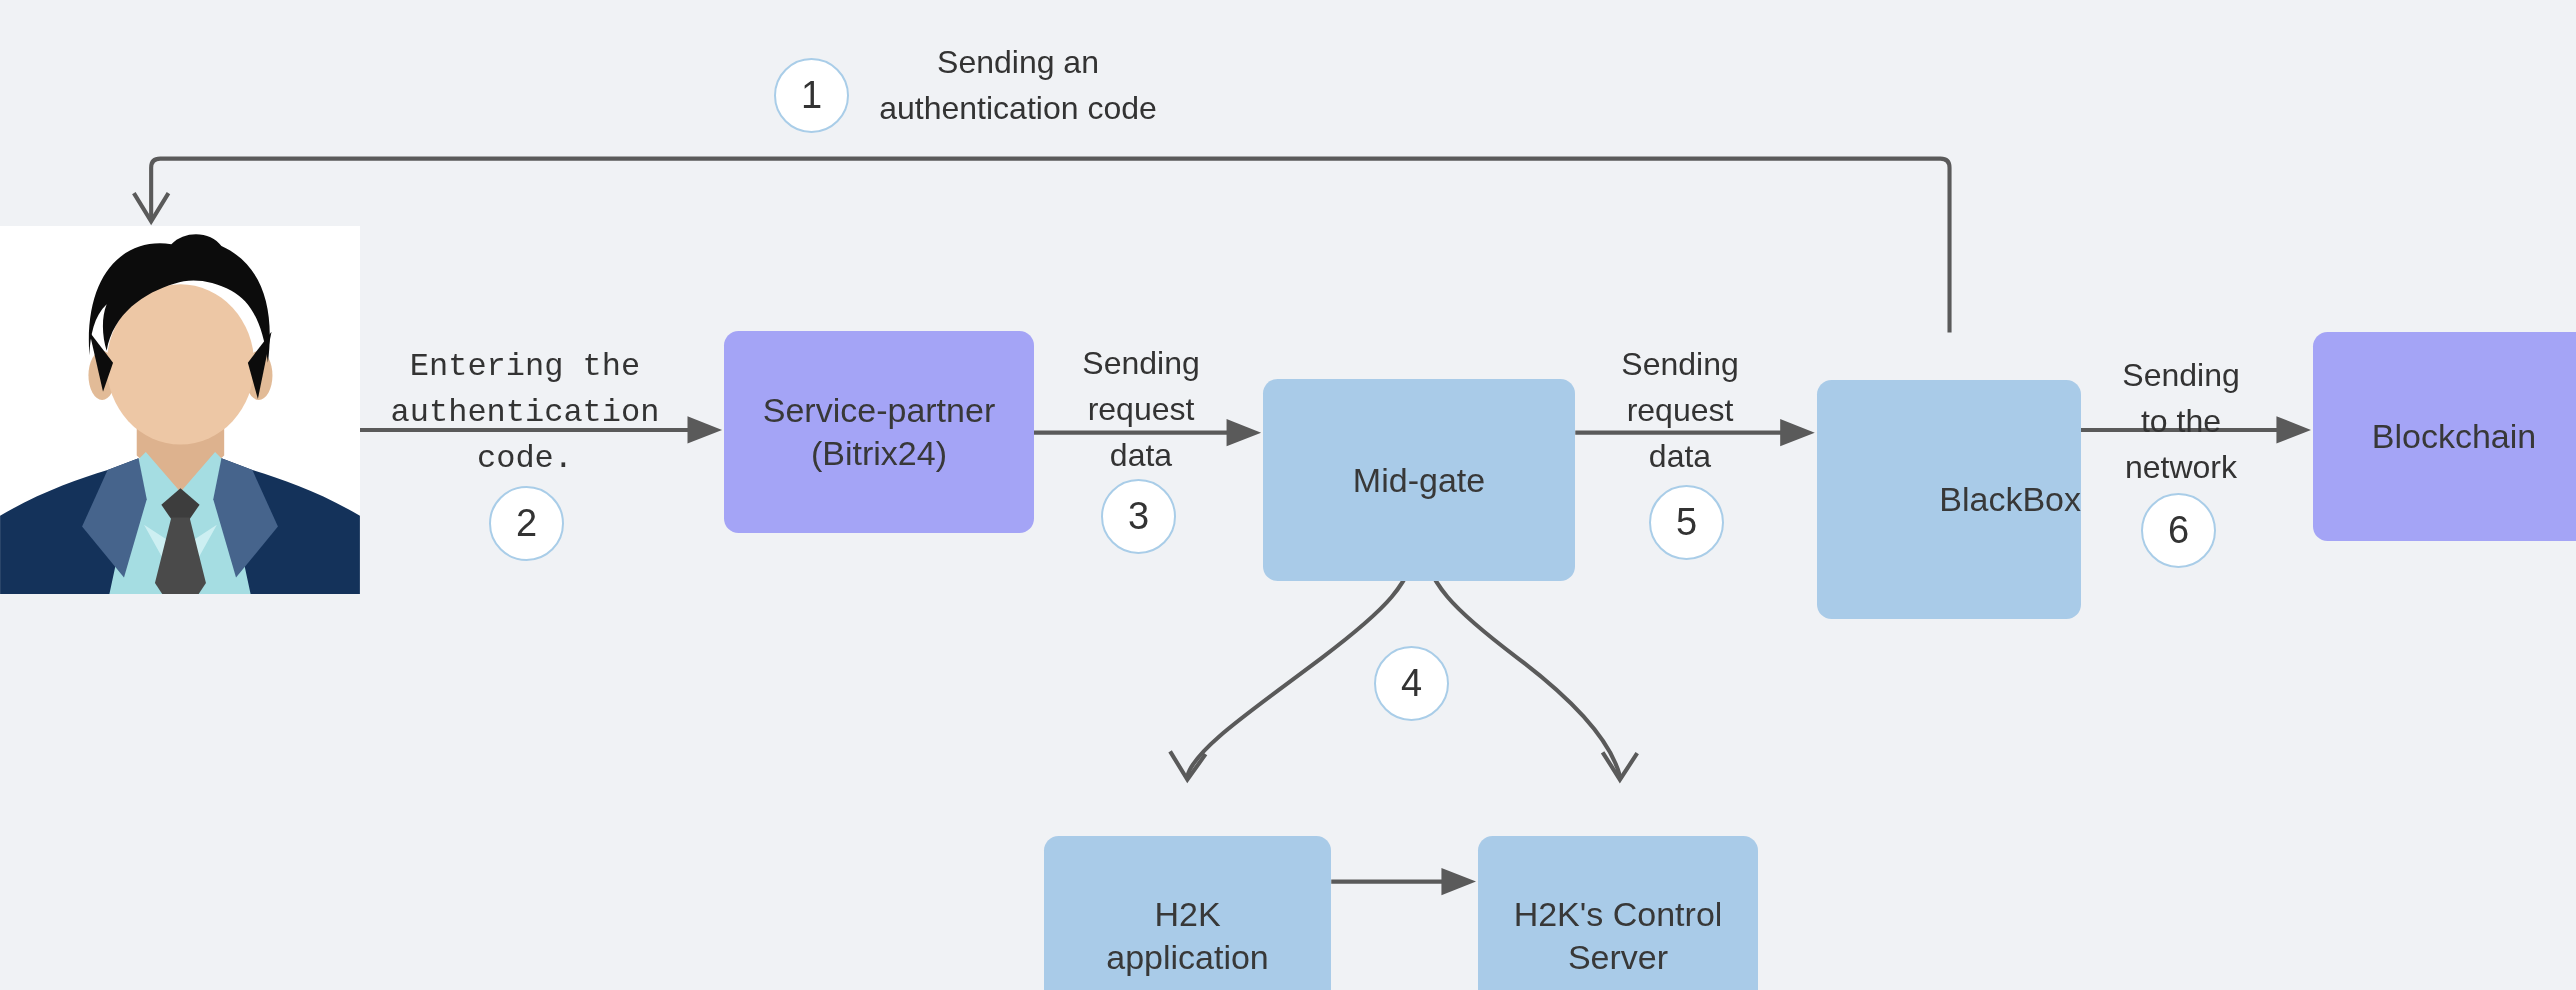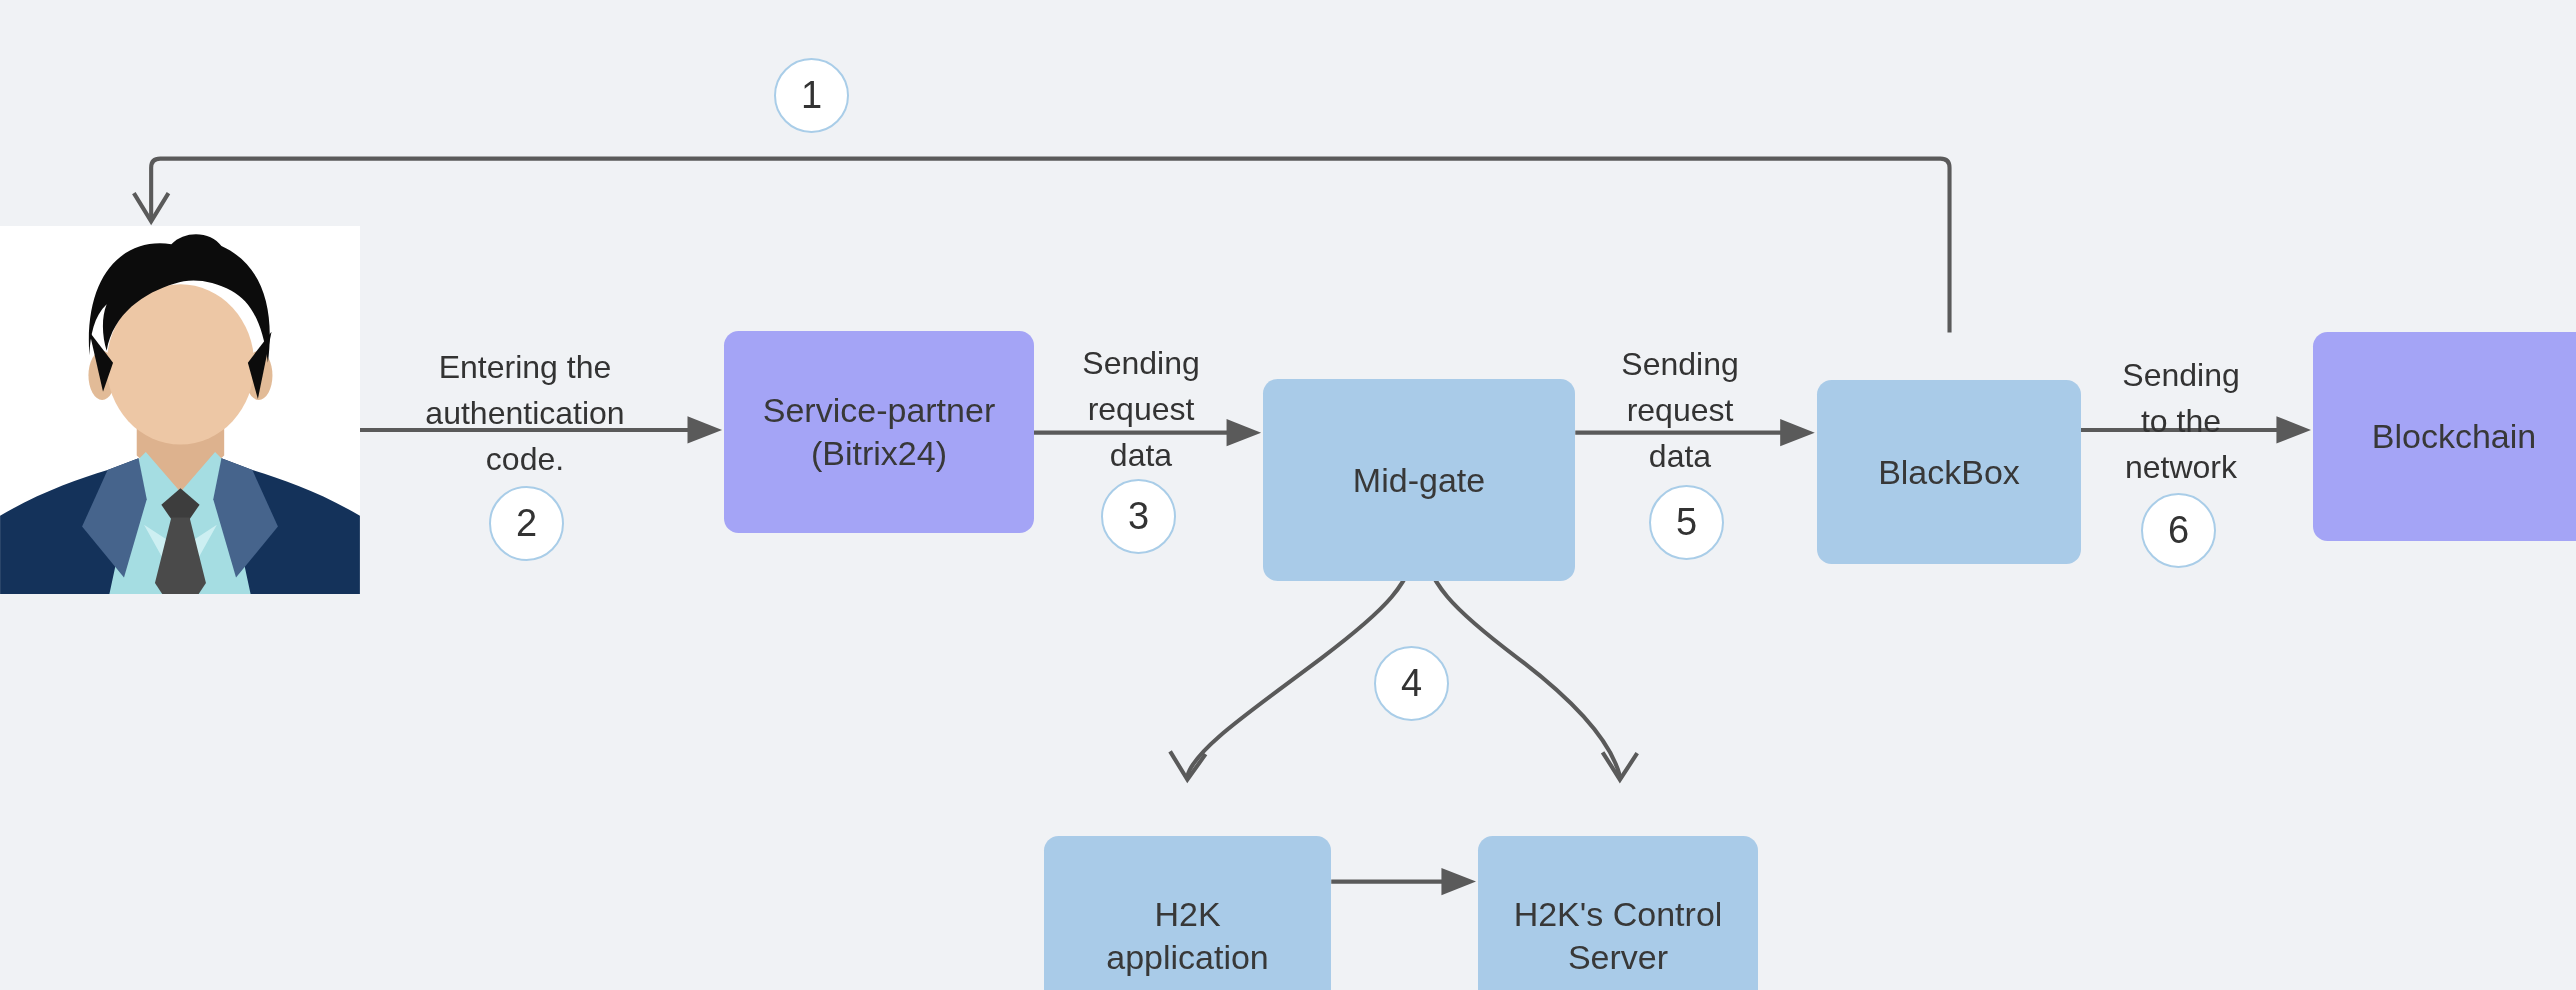--- a/index.html
+++ b/index.html
@@ -28,21 +28,21 @@
     font-size: 34px;
     line-height: 43px;
     color: #383838;
   }
   .node.purple { background: #a4a4f6; }
   .node.blue   { background: #a9cbe8; margin-top: 48px; }
   .node-label span { display: block; }
 
   #node-service-partner { left: 724px;  top: 331px; width: 310px; height: 202px; align-items: center; }
   #node-mid-gate        { left: 1263px; top: 331px; width: 312px; height: 202px; }
-  #node-blackbox        { left: 1817px; top: 332px; width: 264px; height: 184px; }
+  #node-blackbox        { left: 1817px; top: 332px; width: 264px; height: 239px; justify-content: flex-end; }
   #node-blockchain      { left: 2313px; top: 332px; width: 282px; height: 209px; }
   #node-h2k-app         { left: 1044px; top: 788px; width: 287px; height: 200px; }
   #node-h2k-control     { left: 1478px; top: 788px; width: 280px; height: 200px; }
 
   #node-user {
     position: absolute;
     left: 0; top: 226px;
     width: 360px; height: 368px;
     background: #ffffff;
   }
@@ -52,21 +52,21 @@
   .edge-label {
     position: absolute;
     transform: translateX(-50%);
     text-align: center;
     font-size: 32px;
     line-height: 46px;
     white-space: nowrap;
     color: #333333;
   }
   #lbl-s1 { left: 1018px; top: 39px;  }
-  #lbl-s2 { left: 525px;  top: 344px; }
+  #lbl-s2 { left: 525px;  top: 344px; font-family: Liberation Mono, monospace; }
   #lbl-s3 { left: 1141px; top: 340px; }
   #lbl-s5 { left: 1680px; top: 341px; }
   #lbl-s6 { left: 2181px; top: 352px; }
 
   
   .badge {
     position: absolute;
     width: 75px; height: 75px;
     box-sizing: border-box;
     border-radius: 50%;
@@ -172,20 +172,24 @@
     </div>
   </div>
 
   <div id="node-h2k-control" class="node blue">
     <div class="node-label">
       <span>H2K's Control</span>
       <span>Server</span>
     </div>
   </div>
 
+  <div id="lbl-s1" class="edge-label">
+    <div>Sending an</div>
+    <div>authentication code</div>
+  </div>
 
   <div id="lbl-s2" class="edge-label">
     <div>Entering the</div>
     <div>authentication</div>
     <div>code.</div>
   </div>
 
   <div id="lbl-s3" class="edge-label">
     <div>Sending</div>
     <div>request</div>

